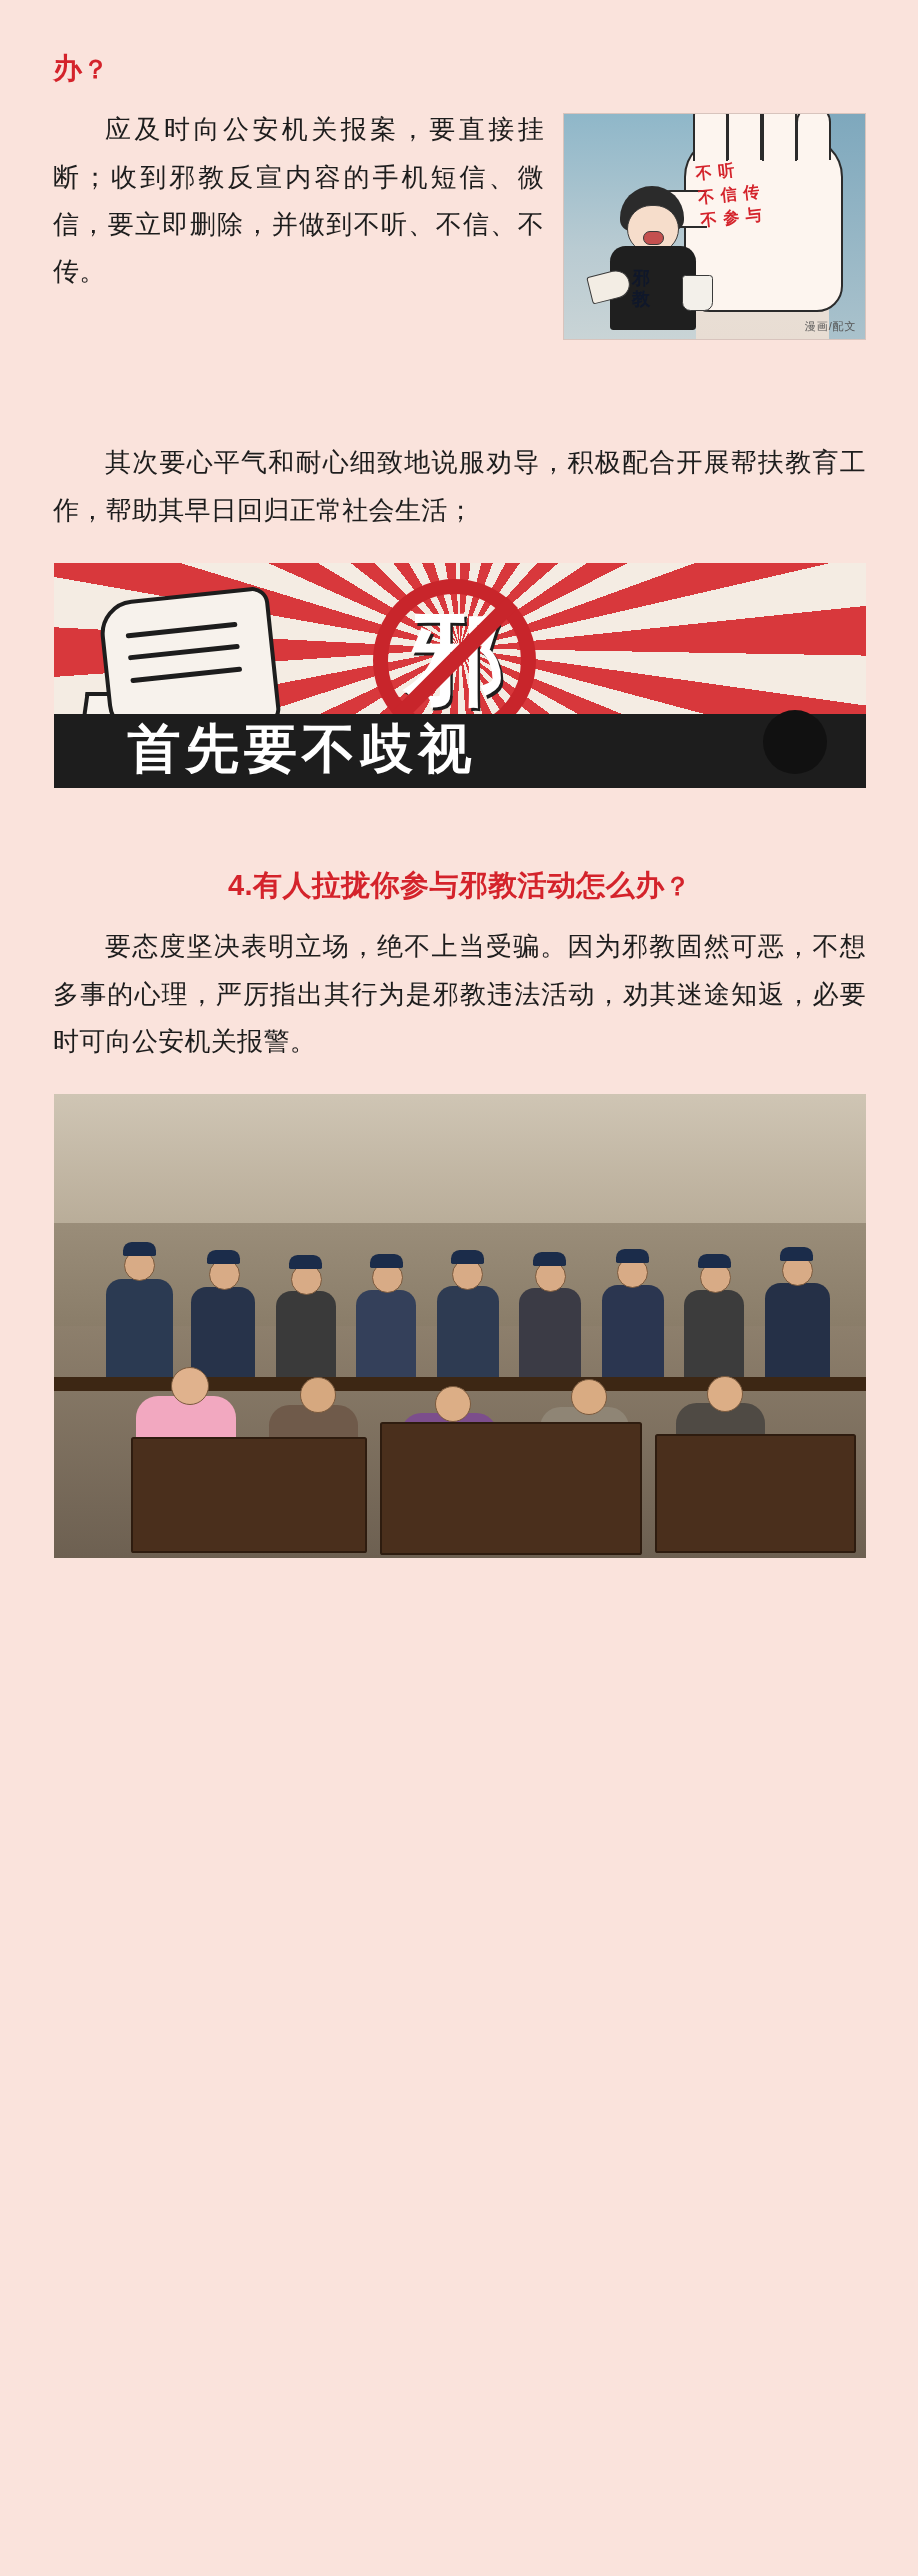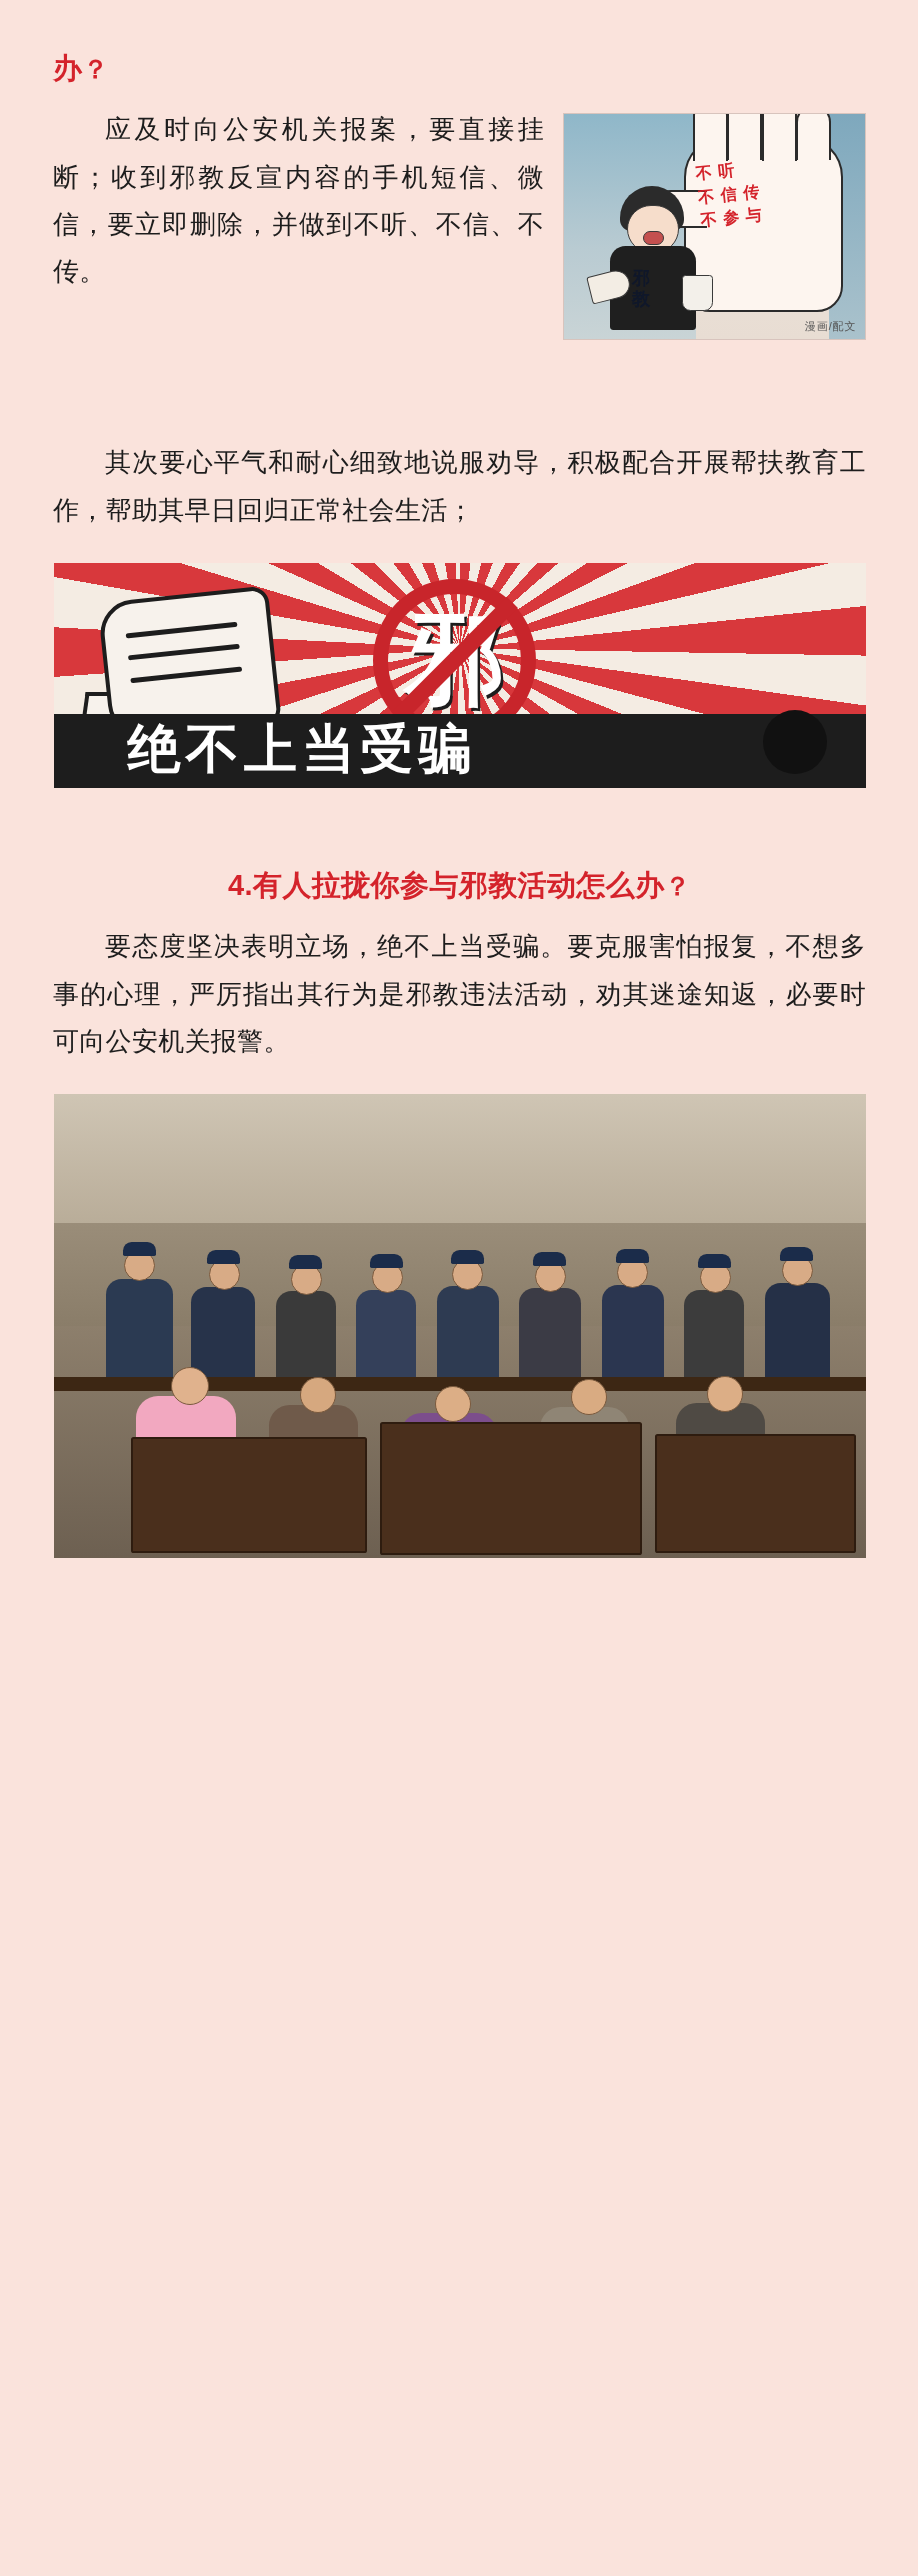--- a/index.html
+++ b/index.html
@@ -426,36 +426,36 @@
     <div class="spacer-md"></div>
 
     <div class="banner">
       <div class="banner-rays"></div>
       <div class="banner-arm"></div>
       <div class="banner-fist"></div>
       <div class="banner-xie">邪</div>
       <div class="banner-circle"></div>
       <div class="banner-slash"></div>
       <div class="banner-strip"></div>
-      <div class="banner-strip-text">绝不上当受骗</div>
+      <div class="banner-strip-text">首先要不歧视</div>
       <div class="banner-dot"></div>
     </div>
   </div>
 
   <div class="spacer-lg"></div>
   <div class="spacer-md"></div>
 
   <div>
     <div class="heading h-center">
       <span>4.有人拉拢你参与邪教活动怎么办</span><span class="qmark">？</span>
     </div>
 
     <div class="spacer-sm"></div>
 
-    <div class="para">要态度坚决表明立场，绝不上当受骗。要克服害怕报复，不想多事的心理，严厉指出其行为是邪教违法活动，劝其迷途知返，必要时可向公安机关报警。</div>
+    <div class="para">要态度坚决表明立场，绝不上当受骗。因为邪教固然可恶，不想多事的心理，严厉指出其行为是邪教违法活动，劝其迷途知返，必要时可向公安机关报警。</div>
 
     <div class="spacer-md"></div>
 
     <div class="photo">
       <div class="ph-wall"></div>
       <div class="ph-wall2"></div>
       <div class="ph-floor"></div>
 
       <div class="ph-person" style="left:52px;  top:185px; width:67px; height:103px; background:#2b3a52;"></div>
       <div class="ph-head" style="left:70px;  top:156px;"></div>

